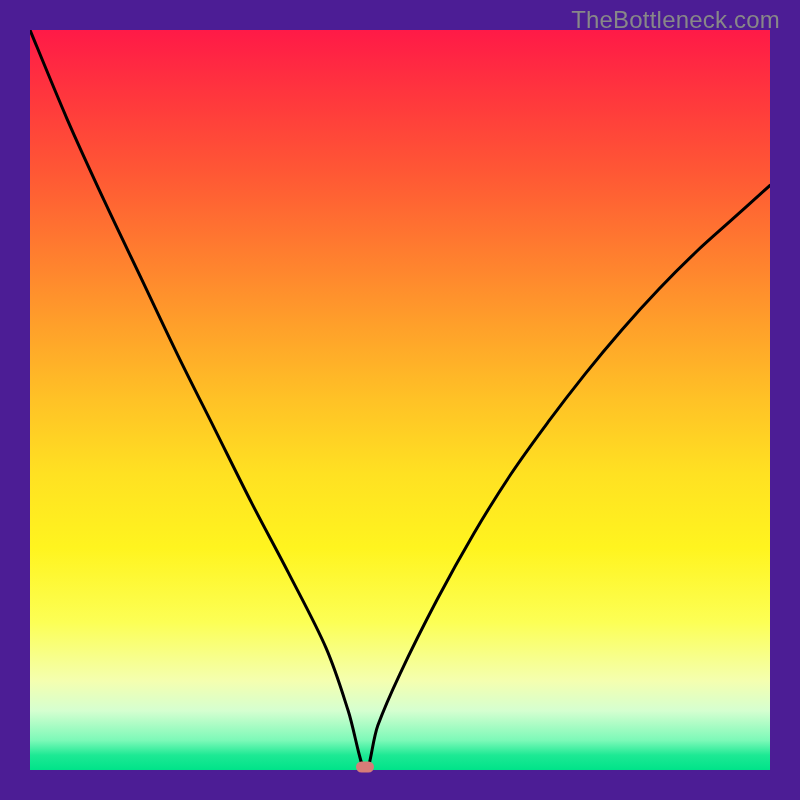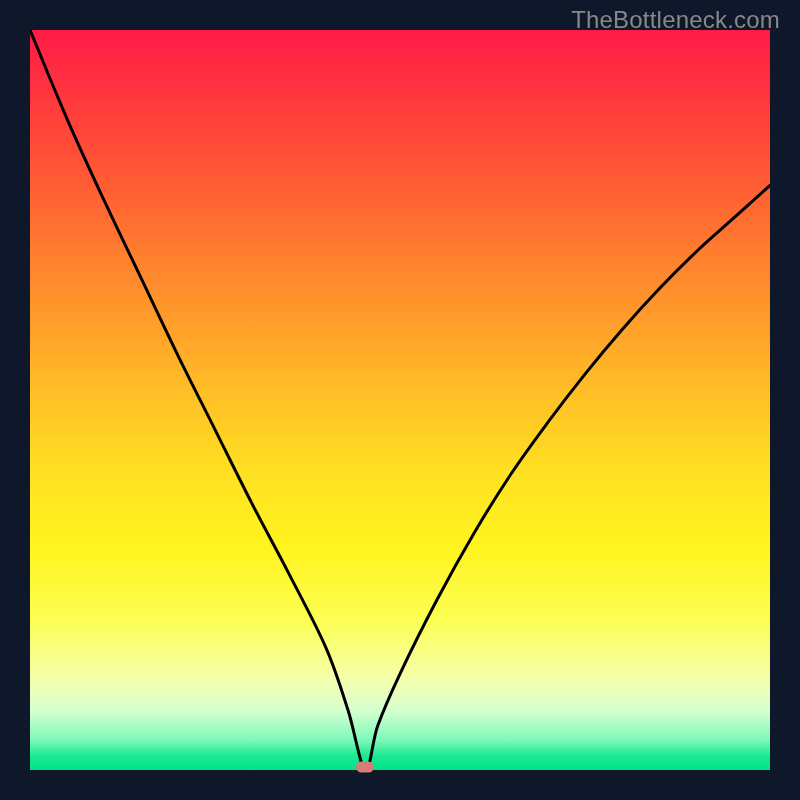--- a/index.html
+++ b/index.html
@@ -10,21 +10,21 @@
     background: #000;
     overflow: hidden;
     font-family: Arial, Helvetica, sans-serif;
   }
   .frame {
     position: absolute;
     top: 0;
     left: 0;
     width: 800px;
     height: 800px;
-    background: #0f172a;
+    background: #4c1d95;
   }
   .plot {
     position: absolute;
     left: 30px;
     top: 30px;
     width: 740px;
     height: 740px;
     background: linear-gradient(
       to bottom,
       #ff1a47 0%,

